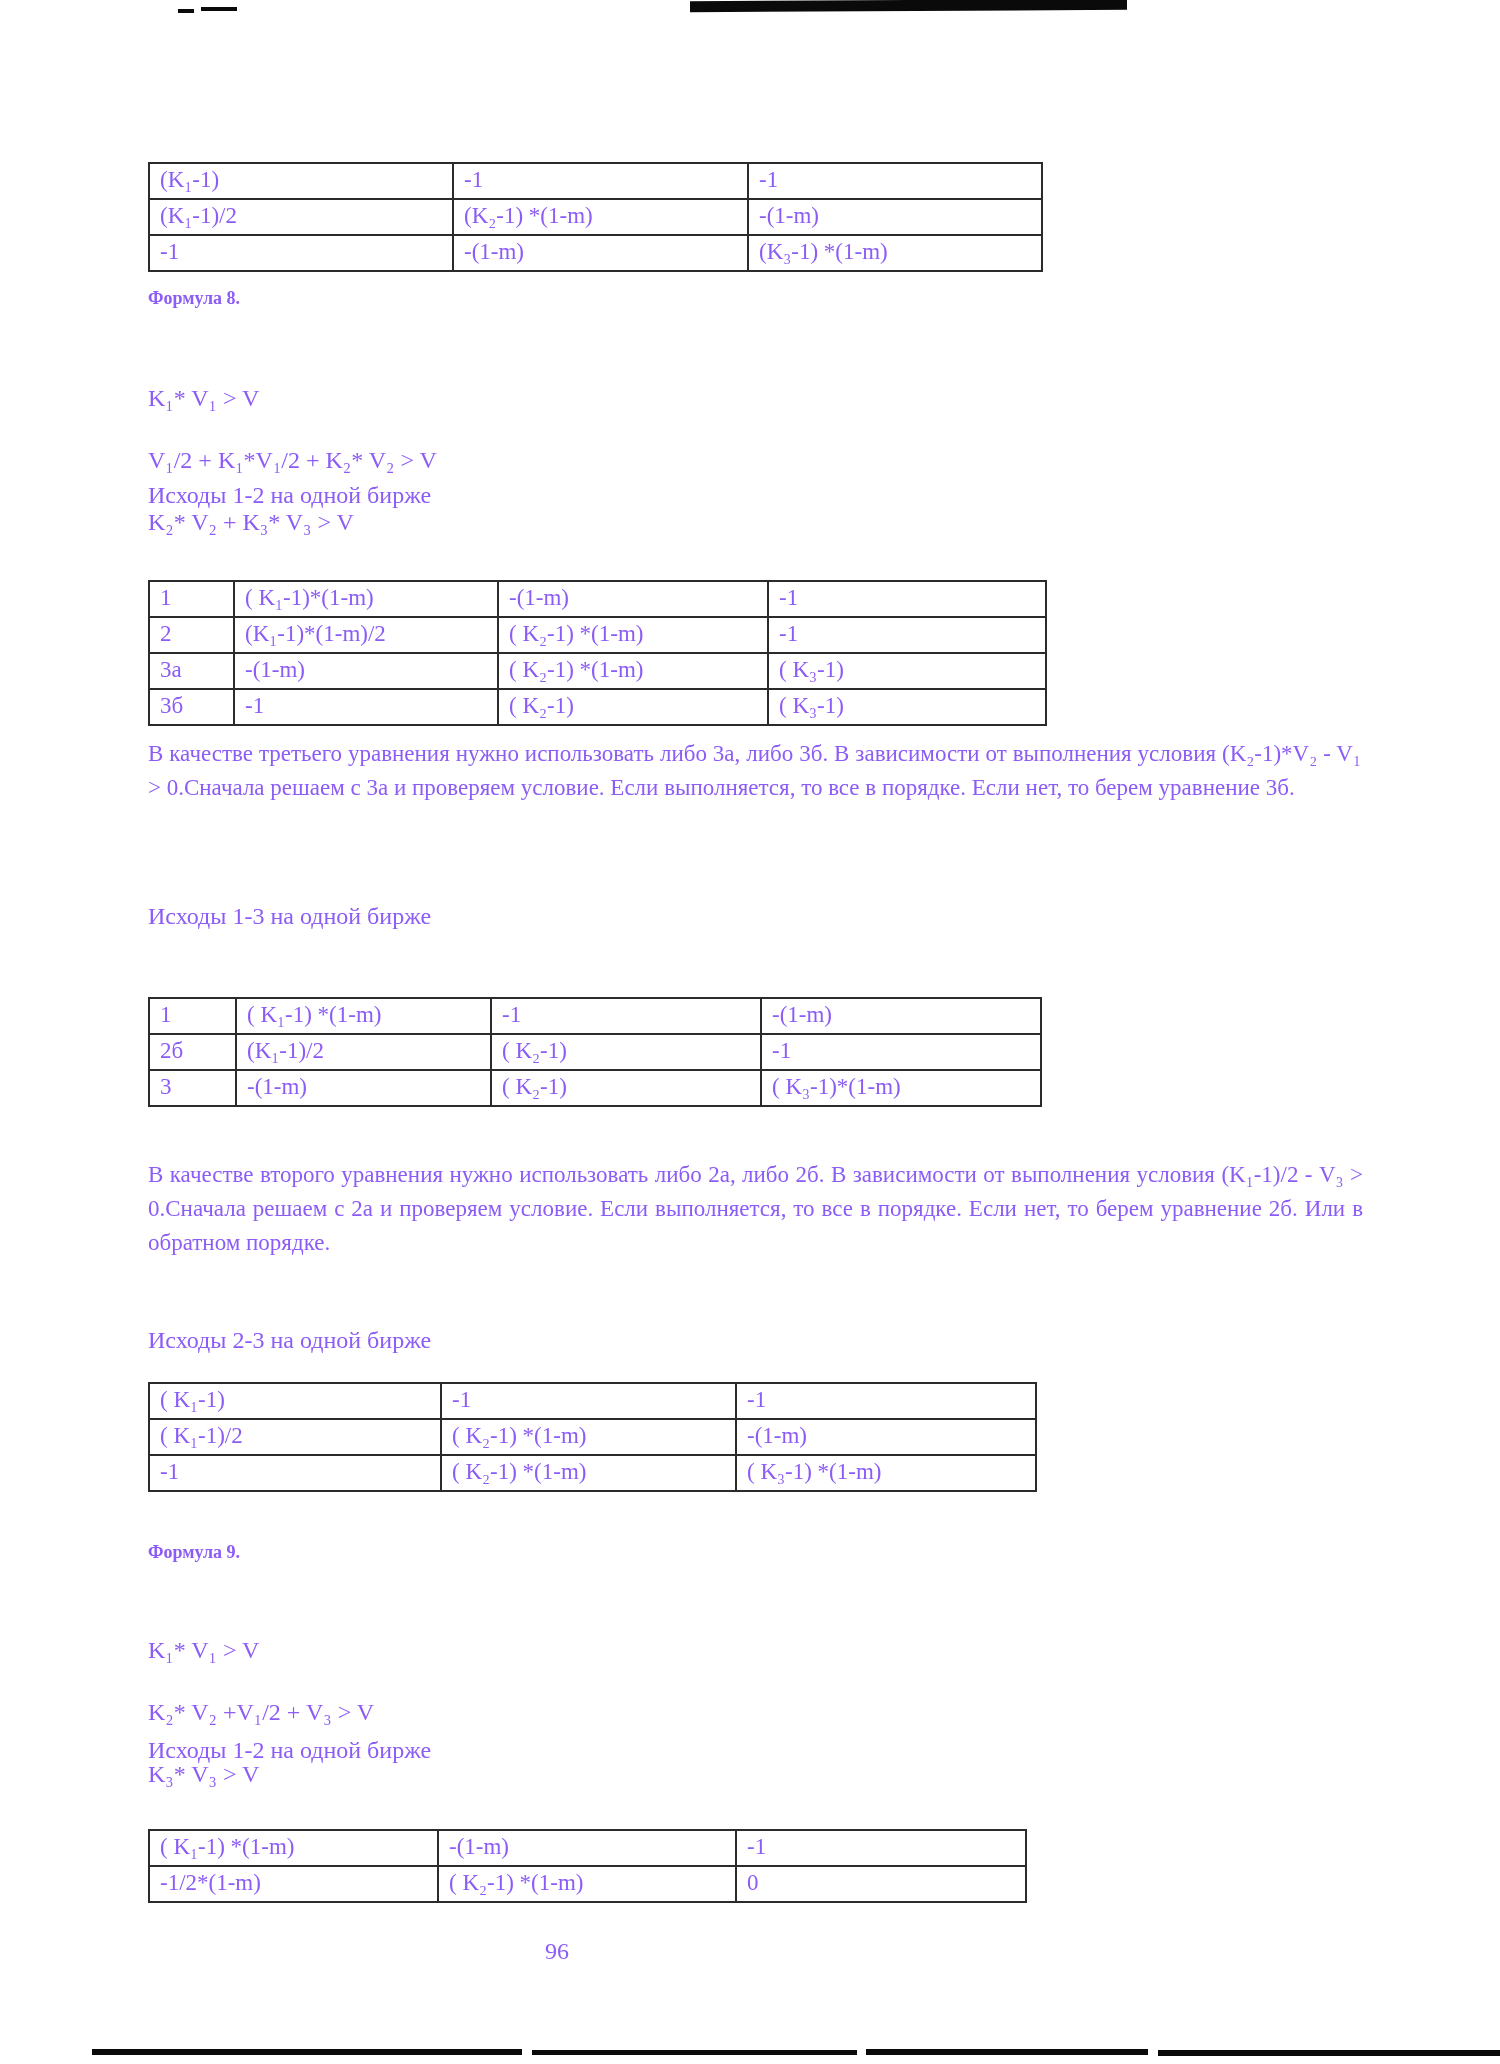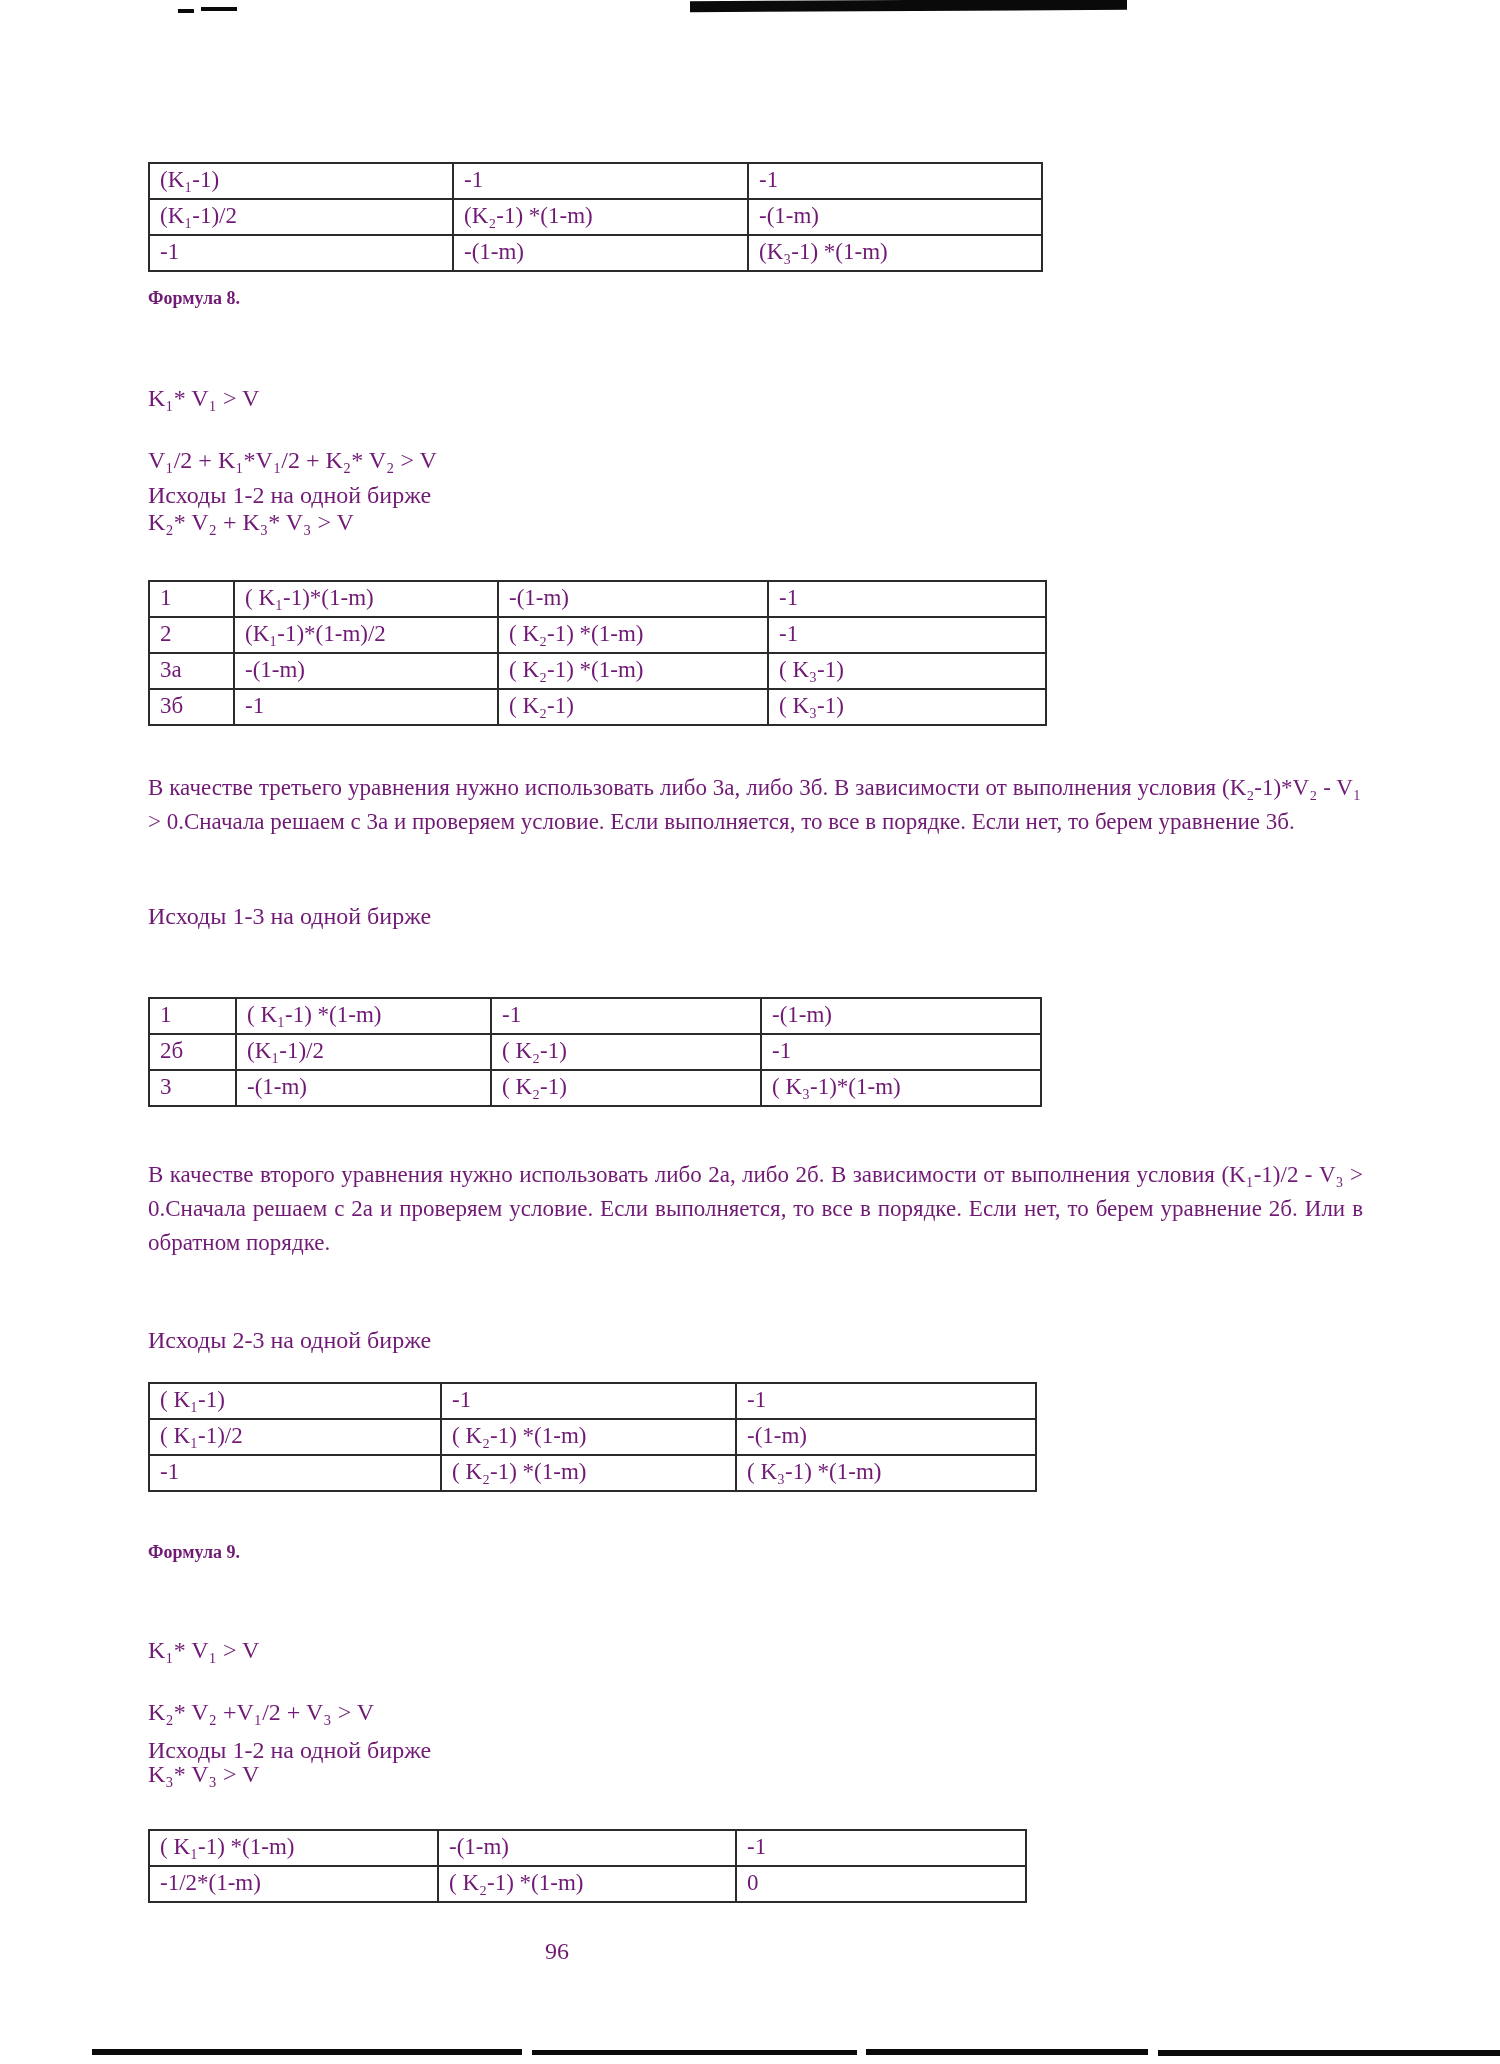--- a/index.html
+++ b/index.html
@@ -1,21 +1,21 @@
 <!DOCTYPE html>
 <html><head>
 <meta charset="utf-8">
 <style>
   html,body{margin:0;padding:0;background:#e8e8e8;}
   .page{
     position:relative;
     width:1500px;height:2064px;
     background:#ffffff;
     font-family:"Liberation Serif","DejaVu Serif",serif;
-    color:#701a75;
+    color:#8b5cf6;
     overflow:hidden;
   }
   .deco{position:absolute;background:#0a0a0a;}
   .doc-table{position:absolute;border-collapse:collapse;table-layout:fixed;}
   .doc-table td{
     border:2px solid #2b2b2b;
     font-size:23px;
     padding:1px 10px 3px 10px;
     height:30px;
     vertical-align:middle;
@@ -103,21 +103,21 @@
     </tr>
     <tr>
       <td>3б</td>
       <td>-1</td>
       <td>( K₂-1)</td>
       <td>( K₃-1)</td>
     </tr>
   </tbody>
     </table>
 
-  <div class="note" style="left:148px;top:737px;width:1213px;margin-top:34px;">В качестве третьего уравнения нужно использовать либо 3а, либо 3б. В зависимости от выполнения условия (K₂-1)*V₂ - V₁ &gt; 0.Сначала решаем с 3а и проверяем условие. Если выполняется, то все в порядке. Если нет, то берем уравнение 3б.</div>
+  <div class="note" style="left:148px;top:737px;width:1213px;">В качестве третьего уравнения нужно использовать либо 3а, либо 3б. В зависимости от выполнения условия (K₂-1)*V₂ - V₁ &gt; 0.Сначала решаем с 3а и проверяем условие. Если выполняется, то все в порядке. Если нет, то берем уравнение 3б.</div>
 
   <div class="heading" style="left:148px;top:903px;">Исходы 1-3 на  одной бирже</div>
 
   <table class="doc-table" style="left:148px;top:997px;width:892px;">
     <colgroup>
         <col style="width:87px">
         <col style="width:255px">
         <col style="width:270px">
         <col style="width:280px">
       </colgroup>

